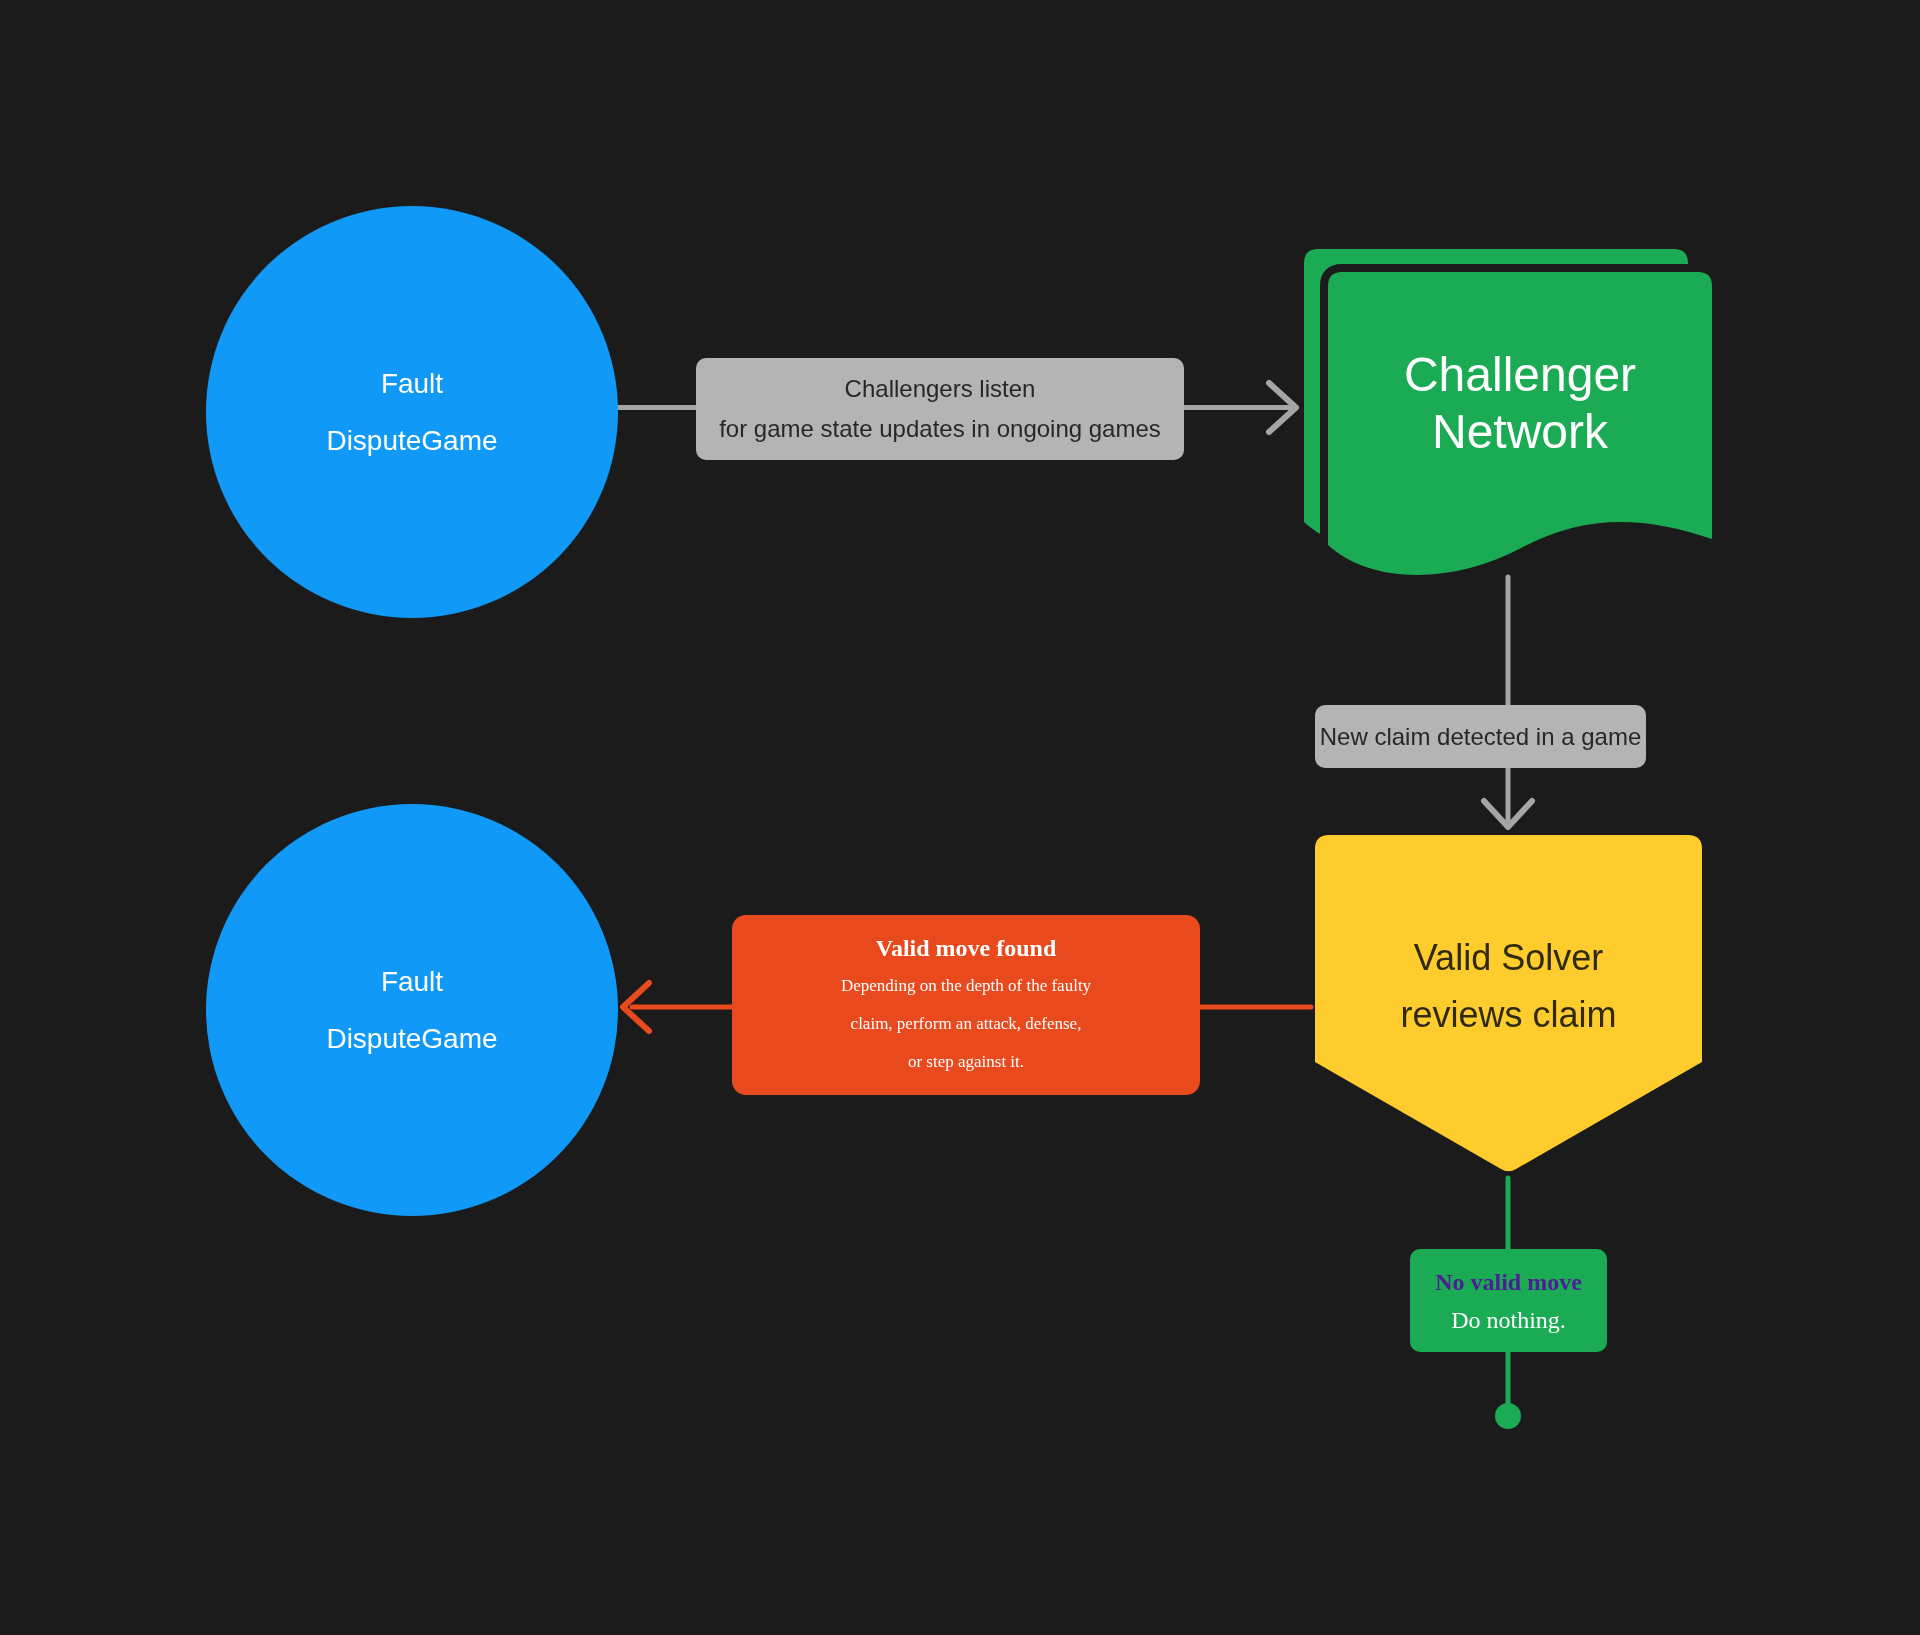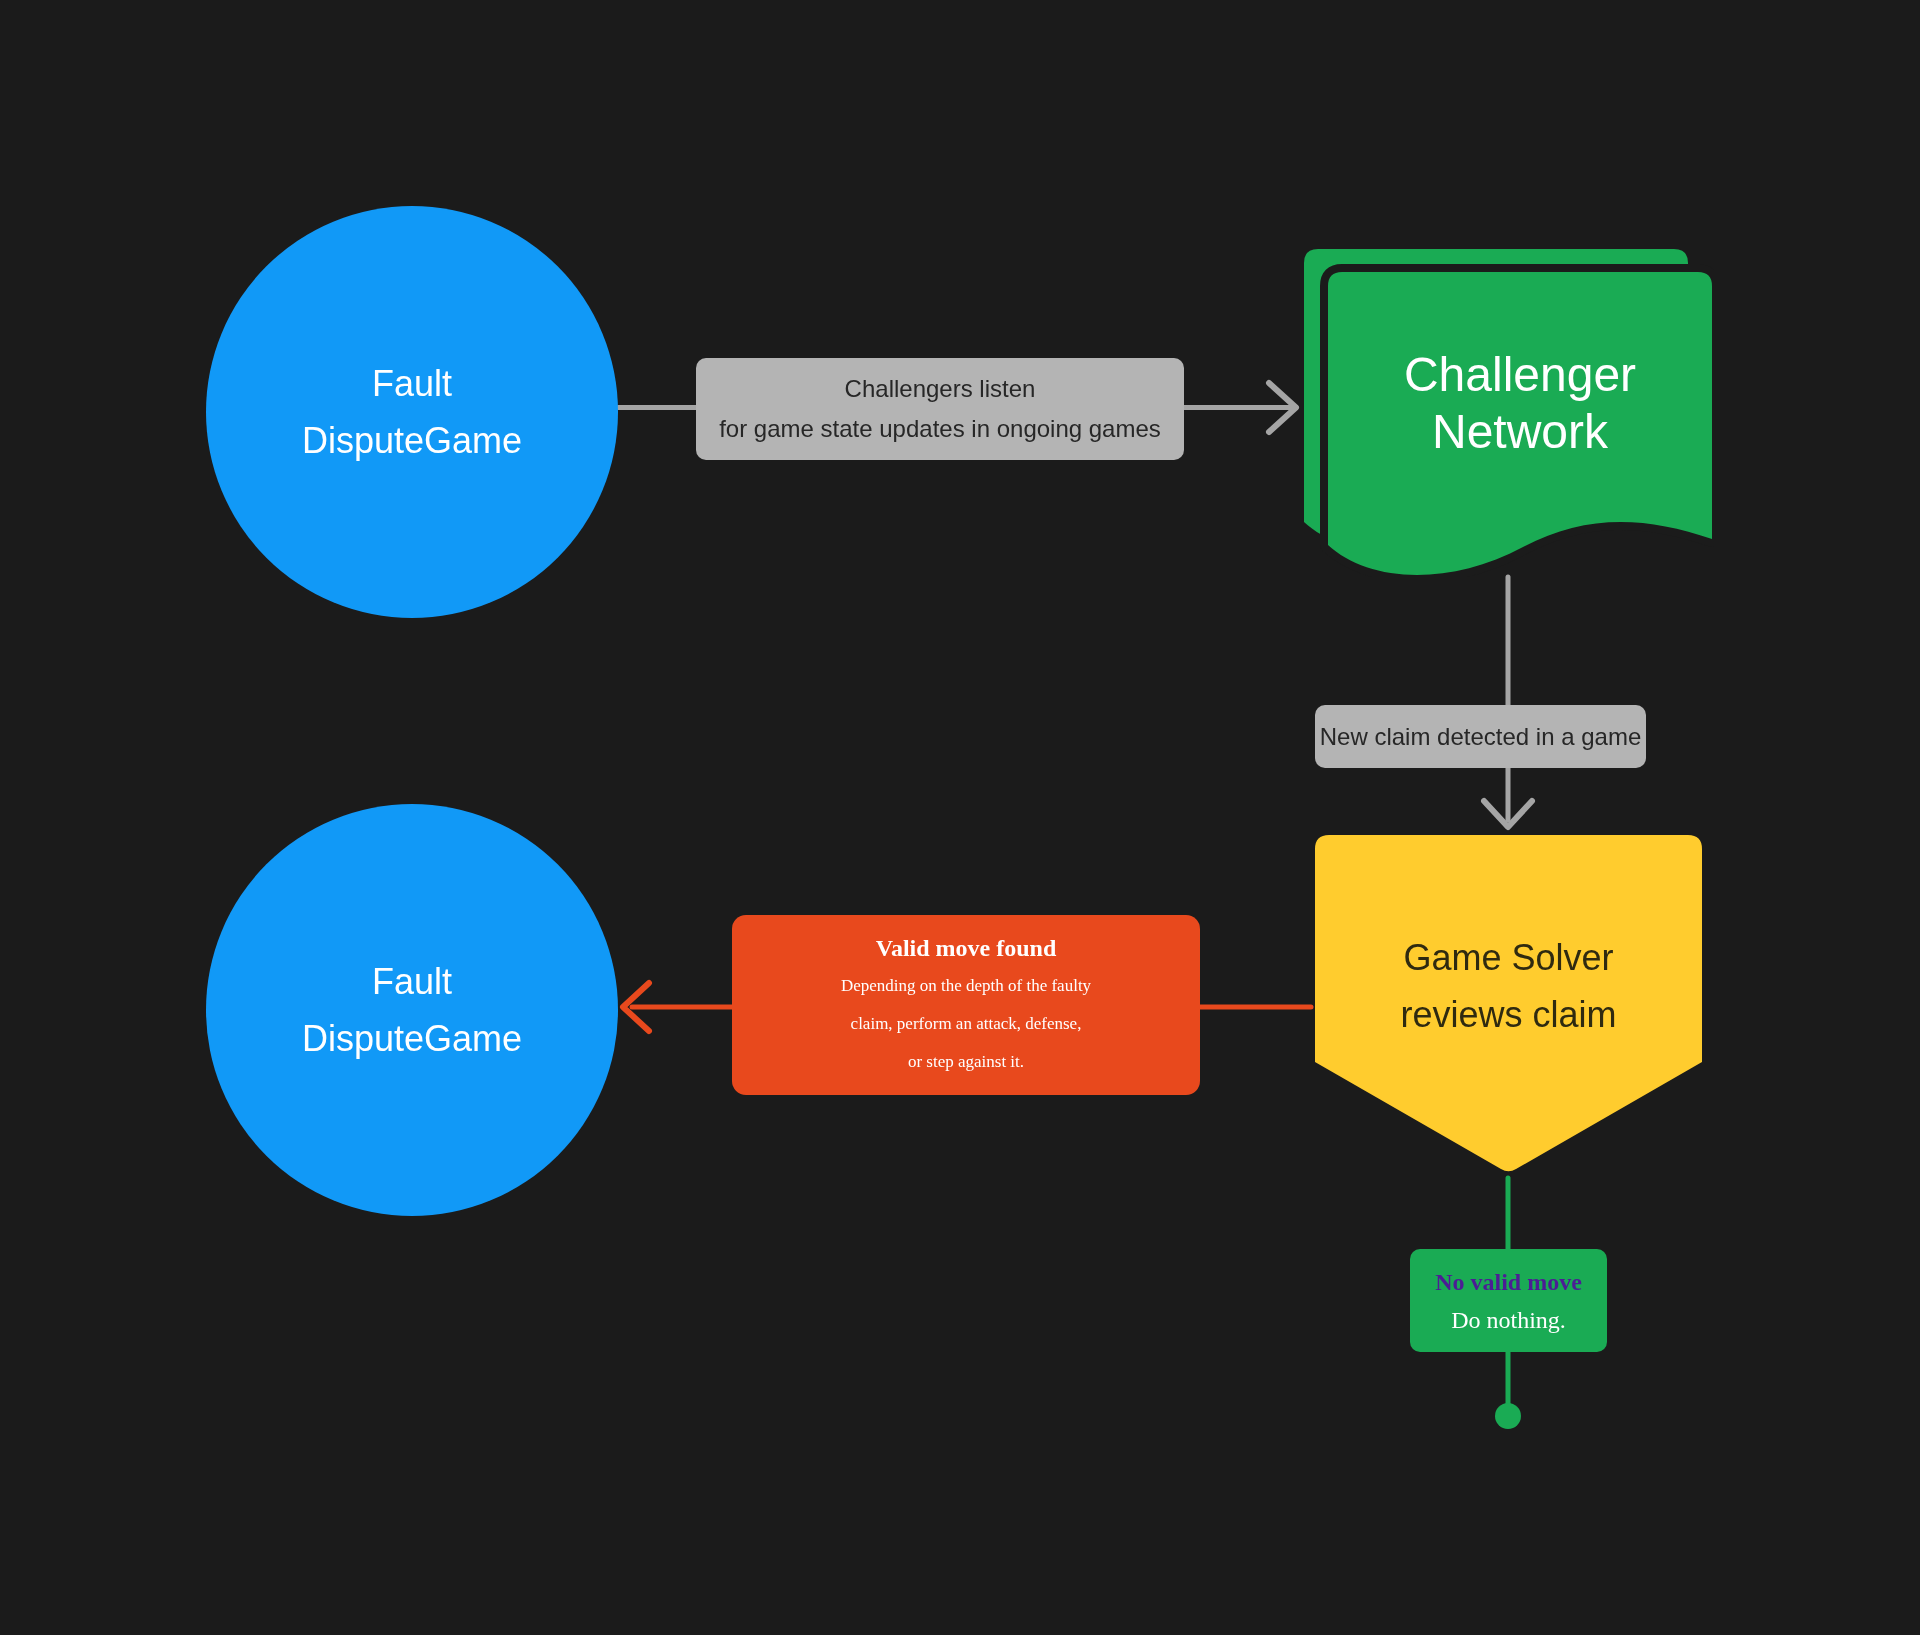--- a/index.html
+++ b/index.html
@@ -22,21 +22,21 @@
     justify-content: center;
     text-align: center;
   }
   
   .node-circle {
     width: 412px;
     height: 412px;
     border-radius: 50%;
   }
   .node-circle .node-text {
-    font-size: 36px;
+    font-size: 28px;
     line-height: 57px;
     font-weight: 400;
   }
   .circle-top    { left: 206px; top: 206px; }
   .circle-bottom { left: 206px; top: 804px; }
   
   .connectors { left: 0; top: 0; pointer-events: none; }
   
   .doc-svg { left: 1302px; top: 247px; }
   .doc-text {
@@ -92,21 +92,21 @@
   </svg>
   <div class="abs doc-text center-flex">
     <div class="pre" style="color: rgb(255, 255, 255);">Challenger
 Network</div>
   </div>
 
   <svg class="abs pent-svg" width="387" height="345" viewBox="0 0 387 345">
     <path d="M14 0 L373 0 Q387 0 387 14 L387 227 L201 334 Q193.5 338.5 186 334 L0 227 L0 14 Q0 0 14 0 Z" fill="#ffcc2e"></path>
   </svg>
   <div class="abs pent-text center-flex">
-    <div class="pre" style="color: rgb(47, 42, 16);">Game Solver
+    <div class="pre" style="color: rgb(47, 42, 16);">Valid Solver
 reviews claim</div>
   </div>
 
   <div class="abs edge-label label-listen center-flex" style="background: rgb(180, 180, 180);">
     <div class="pre" style="color: rgb(39, 39, 39);">Challengers listen
 for game state updates in ongoing games</div>
   </div>
 
   <div class="abs edge-label label-new-claim center-flex" style="background: rgb(180, 180, 180);">
     <div class="pre" style="color: rgb(39, 39, 39);">New claim detected in a game</div>

